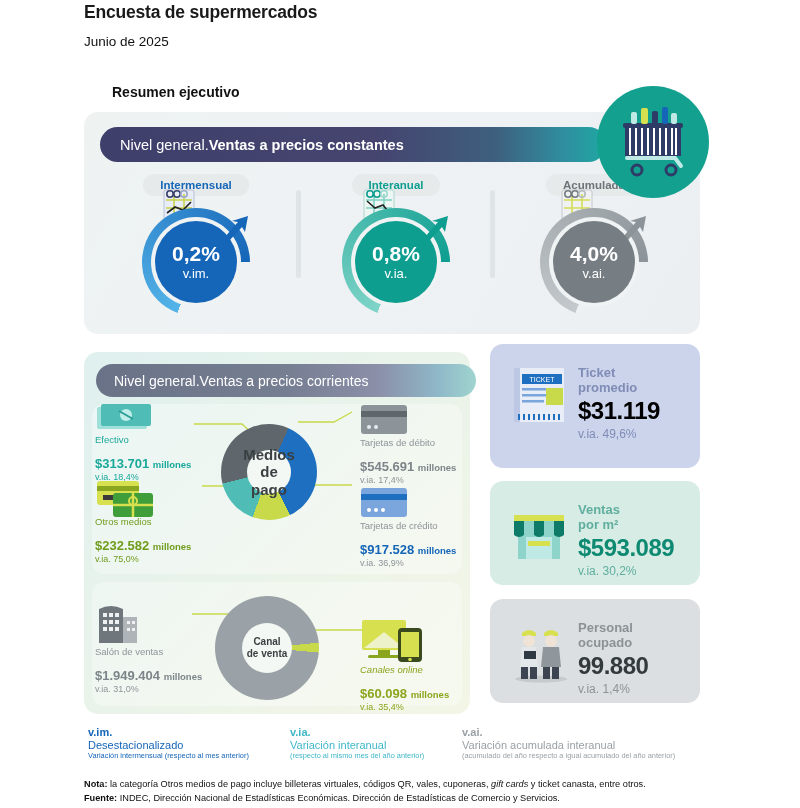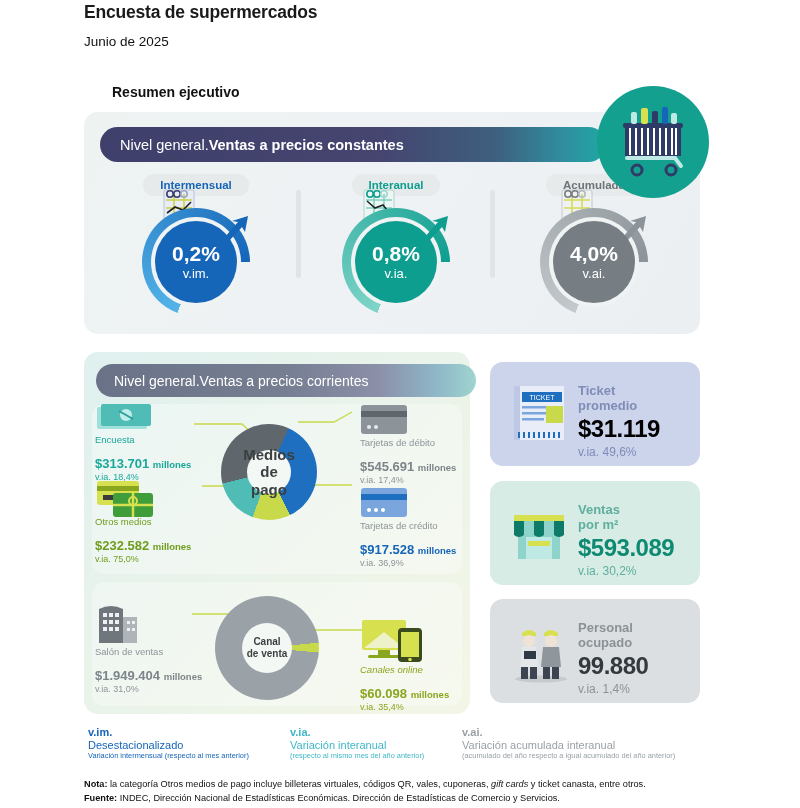--- a/index.html
+++ b/index.html
@@ -131,21 +131,21 @@
   .c-gray  { color: #8d9499; }
   .c-blue  { color: #1565b8; }
   .c-dgray { color: #7d858a; }
   .c-olive { color: #8aa61e; }
 
   
   .rcard { position: absolute; left: 490px; width: 210px; border-radius: 13px; }
   .rcard .ttl { font-size: 13px; line-height: 1.12; font-weight: bold; }
   .rcard .big { font-size: 24px; font-weight: bold; letter-spacing: -0.5px; margin-top: 2px; }
   .rcard .var { font-size: 12px; margin-top: 2px; }
-  .rc1 { top: 362px; height: 104px; background: #ccd4ec; }
+  .rc1 { top: 344px; height: 124px; background: #ccd4ec; }
   .rc1 .ttl { color: #7f8cb5; } .rc1 .big { color: #000000; } .rc1 .var { color: #7f8cb5; }
   .rc2 { top: 481px; height: 104px; background: #d7ece4; }
   .rc2 .ttl { color: #5fae9e; } .rc2 .big { color: #0e8a72; } .rc2 .var { color: #5fae9e; }
   .rc3 { top: 599px; height: 104px; background: #dcdfe1; }
   .rc3 .ttl { color: #8b9296; } .rc3 .big { color: #333a3e; } .rc3 .var { color: #8b9296; }
   .rcard .txtcol { position: absolute; left: 88px; top: 22px; }
 
   
   .legend { position: absolute; top: 726px; }
   .legend .code { font-size: 11px; font-weight: bold; }
@@ -296,21 +296,21 @@
     </div>
   </div>
 
   <svg style="position:absolute;left:95px;top:402px" width="58" height="30" viewBox="0 0 58 30">
     <rect x="2" y="5" width="50" height="22" rx="2" fill="#9fe0da"></rect>
     <rect x="6" y="2" width="50" height="22" rx="2" fill="#4fbdb5"></rect>
     <circle cx="31" cy="13" r="6" fill="#bfeeea"></circle>
     <path d="M24 9 L38 17" stroke="#2b9e95" stroke-width="2"></path>
   </svg>
   <div class="lbl" style="left:95px;top:434px">
-    <div class="name c-teal">Encuesta</div>
+    <div class="name c-teal">Efectivo</div>
     <div class="amt c-teal"><span>$313.701</span> <span class="unit">millones</span></div>
     <div class="var c-teal">v.ia. 18,4%</div>
   </div>
 
   <svg style="position:absolute;left:95px;top:479px" width="62" height="40" viewBox="0 0 62 40">
     <rect x="2" y="2" width="42" height="24" rx="3" fill="#d7e04e"></rect>
     <rect x="2" y="7" width="42" height="5" fill="#8aa61e"></rect>
     <rect x="8" y="16" width="18" height="5" fill="#3b3b3b"></rect>
     <rect x="18" y="14" width="40" height="24" rx="3" fill="#3f9e3a"></rect>
     <path d="M38 14 V38 M18 26 H58" stroke="#d7e04e" stroke-width="2.5"></path>

